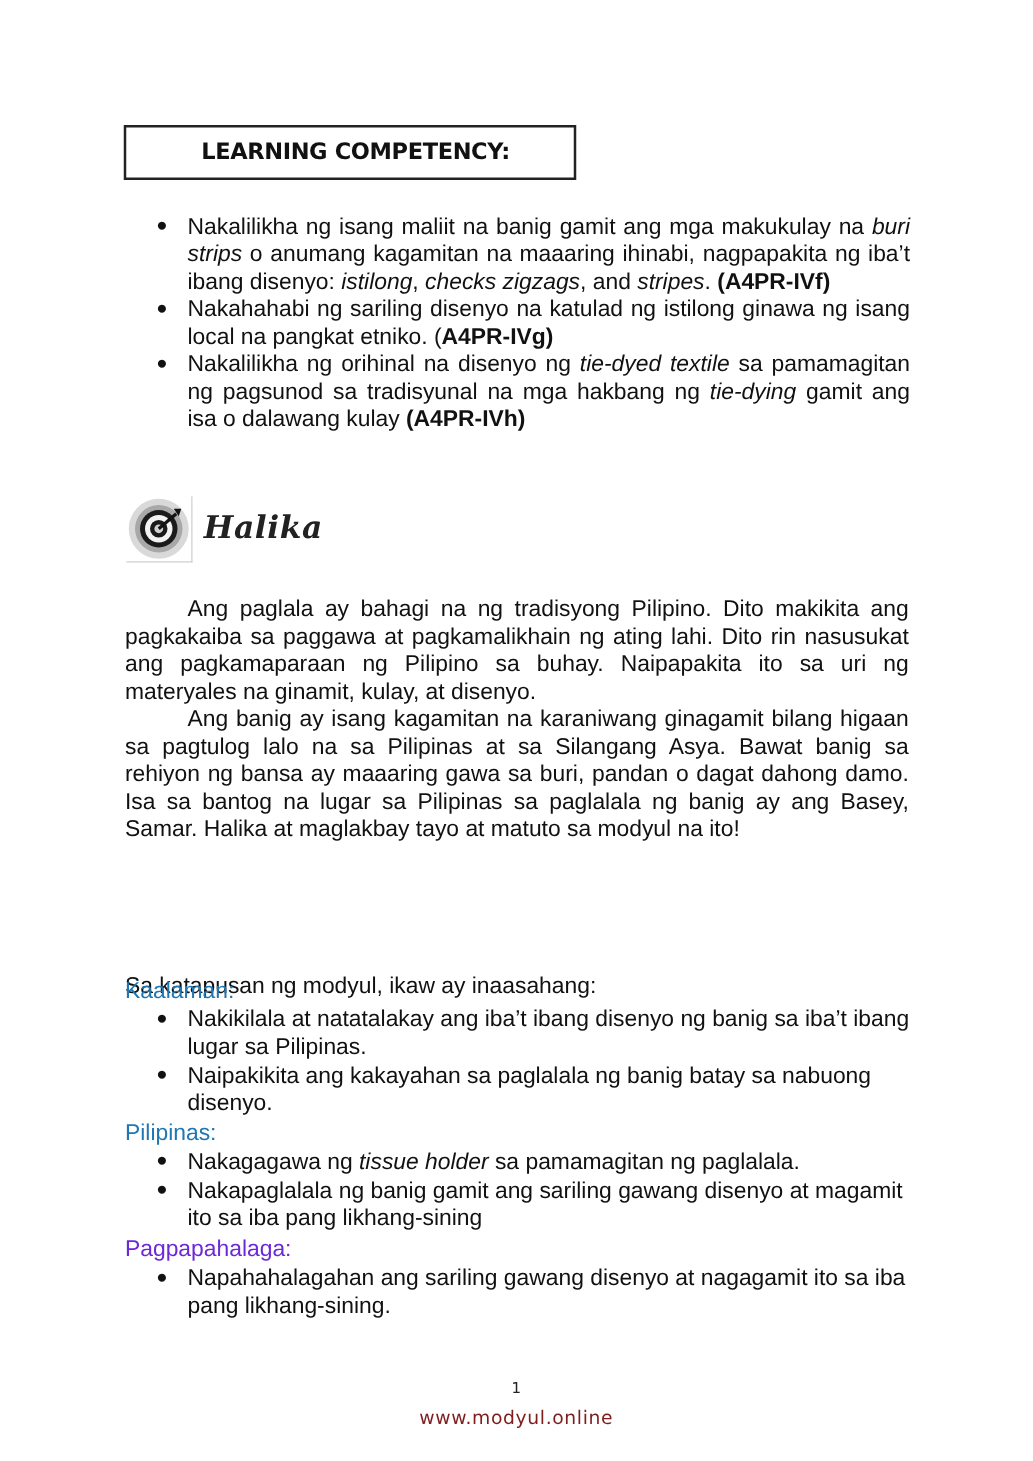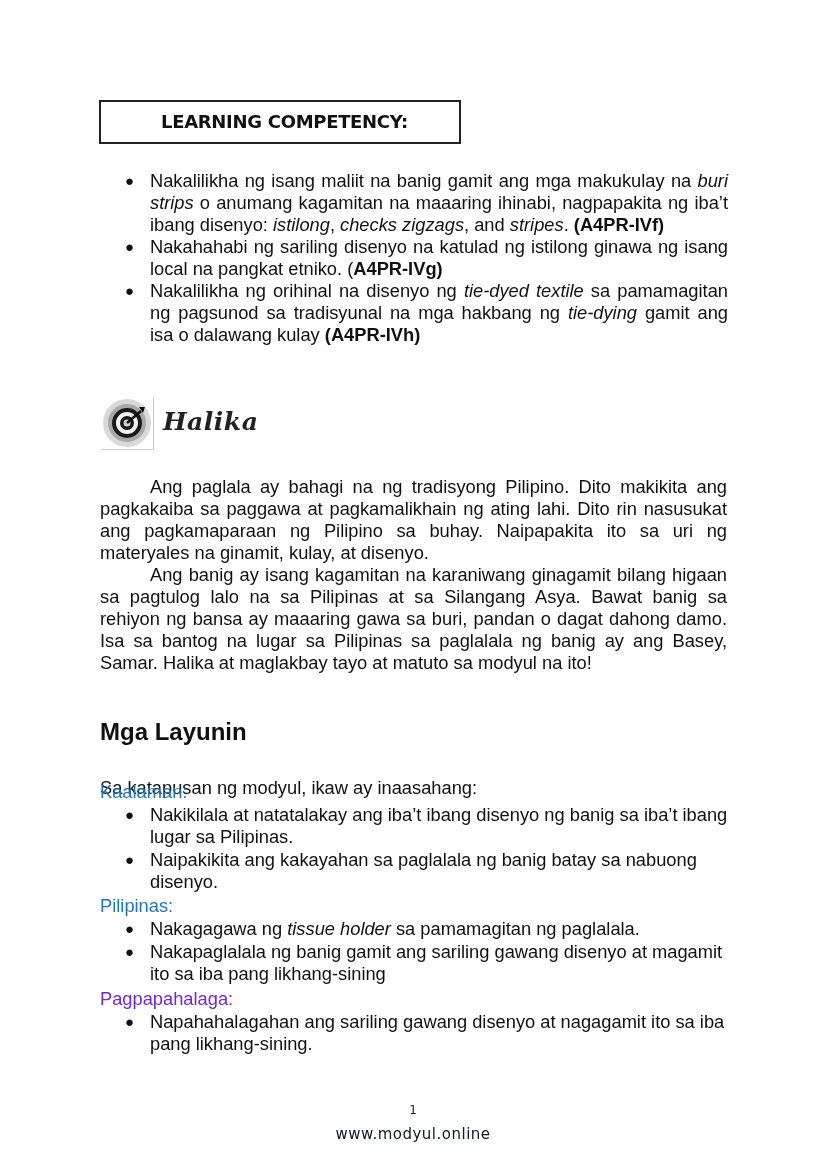--- a/index.html
+++ b/index.html
@@ -41,21 +41,21 @@
 
     .obj { position: absolute; left: 150px; width: 580px; font-size: 18.3px; line-height: 22px; }
     .obj1 { top: 804px; }
     .obj2 { top: 918px; }
     .obj3 { top: 1011px; }
     .obj li { margin-bottom: 1px; }
 
     .pageno { position: absolute; left: 0; width: 826px; top: 1103px; text-align: center;
               font-family: "DejaVu Sans", sans-serif; font-size: 12px; color: #222; }
     .watermark { position: absolute; left: 0; width: 826px; top: 1125px; text-align: center;
-                 font-family: "DejaVu Sans", sans-serif; font-size: 15px; color: #0f172a; letter-spacing: 0.5px; }
+                 font-family: "DejaVu Sans", sans-serif; font-size: 15px; color: #7f1d1d; letter-spacing: 0.5px; }
     b { font-weight: bold; }
   </style>
 </head>
 <body>
 
 <div class="page">
 
   <div class="lc-box">
     <div class="lc-title">LEARNING COMPETENCY:</div>
   </div>
@@ -78,21 +78,20 @@
         <line x1="26" y1="26" x2="40" y2="14" stroke="#111" stroke-width="2.5"></line>
         <polygon points="38,10 44,10 42,16" fill="#111"></polygon>
       </svg>
     </div>
     <div class="alamin-label">Halika</div>
   </div>
 
   <p class="para para1" style="margin:0">Ang paglala ay bahagi na ng tradisyong Pilipino.  Dito makikita ang pagkakaiba sa paggawa at pagkamalikhain ng ating lahi. Dito rin nasusukat ang pagkamaparaan ng Pilipino sa buhay. Naipapakita ito sa uri ng materyales na ginamit, kulay, at disenyo.</p>
   <p class="para para2" style="margin:0">Ang banig ay isang kagamitan na karaniwang ginagamit bilang higaan sa pagtulog lalo na sa Pilipinas at sa Silangang Asya. Bawat banig sa rehiyon ng bansa ay maaaring gawa sa buri, pandan o dagat dahong damo. Isa sa bantog na lugar sa Pilipinas sa paglalala ng banig ay ang Basey, Samar. Halika at maglakbay tayo at matuto sa modyul na ito!</p>
 
-  <div class="h-layunin">Mga Layunin</div>
   <div class="intro">Sa katapusan ng modyul, ikaw ay inaasahang:</div>
 
   <div class="sub sub1" style="color: rgb(31, 119, 180);">Kaalaman:</div>
   <ul class="bul obj obj1">
     <li><span class="dot">●</span><span>Nakikilala at natatalakay ang iba’t ibang disenyo ng banig sa iba’t ibang lugar sa Pilipinas.</span></li>
     <li><span class="dot">●</span><span>Naipakikita ang kakayahan sa paglalala ng banig batay sa nabuong disenyo.</span></li>
   </ul>
 
   <div class="sub sub2" style="color: rgb(31, 119, 180);">Pilipinas:</div>
   <ul class="bul obj obj2">

